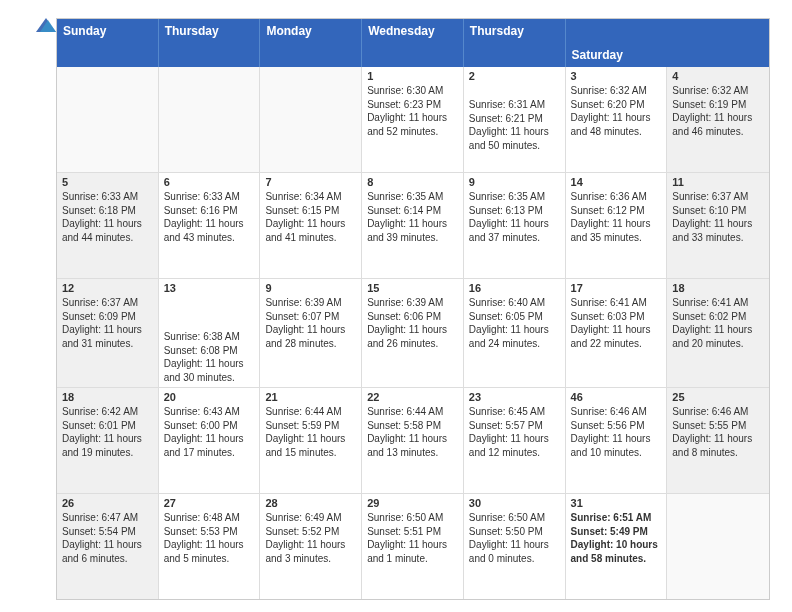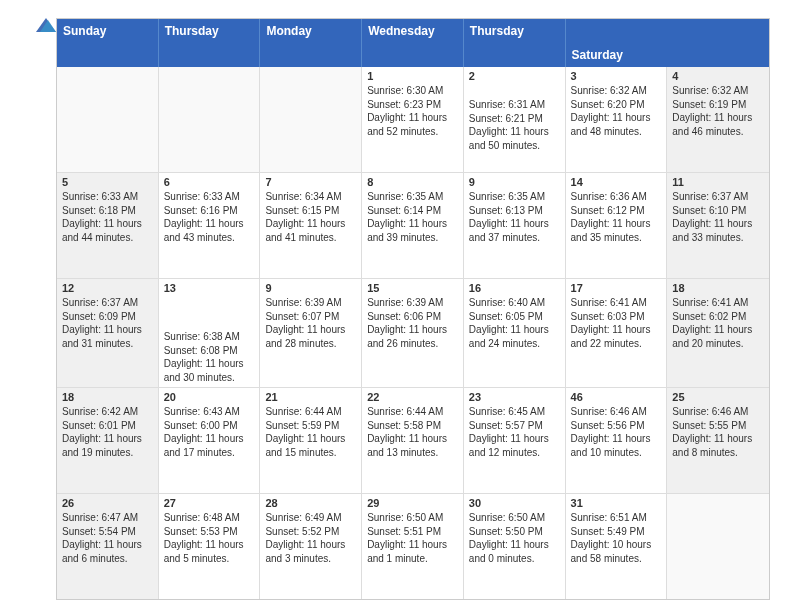--- a/index.html
+++ b/index.html
@@ -341,21 +341,21 @@
           </div>
           <div class="cal-cell">
             <span class="day-num">30</span>
             <div class="cell-text" style="white-space: pre-line;">Sunrise: 6:50 AM
 Sunset: 5:50 PM
 Daylight: 11 hours
 and 0 minutes.</div>
           </div>
           <div class="cal-cell">
             <span class="day-num">31</span>
-            <div class="cell-text" style="white-space: pre-line;">Sunrise: 6:51 AM
+            <div class="cell-text" style="white-space: pre-line; font-weight: bold;">Sunrise: 6:51 AM
 Sunset: 5:49 PM
 Daylight: 10 hours
 and 58 minutes.</div>
           </div>
           <div class="cal-cell empty"></div>
         </div>
       </div>
   </div>
 </div>
 

